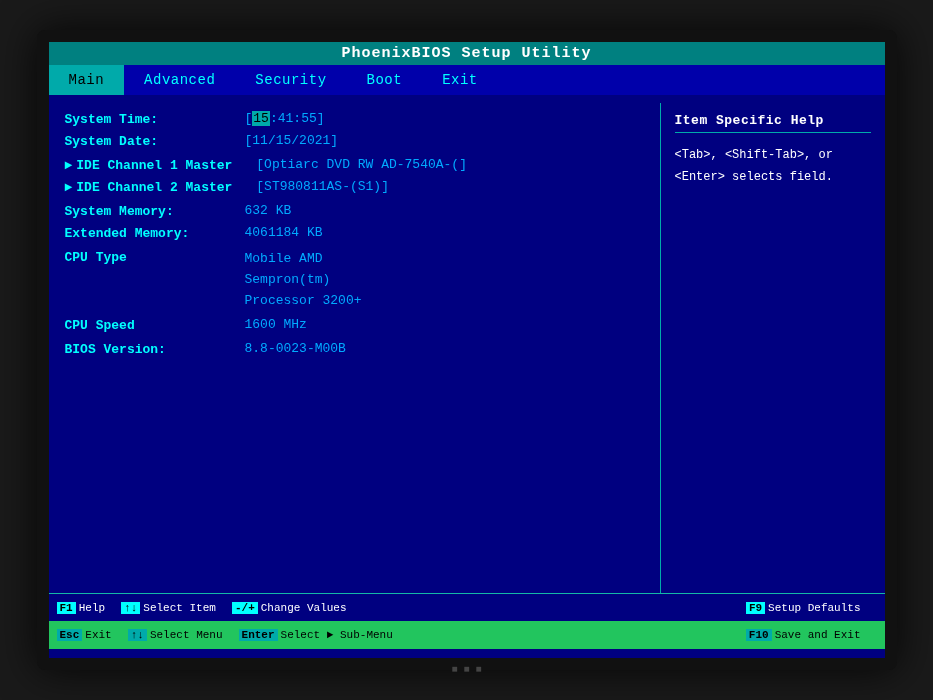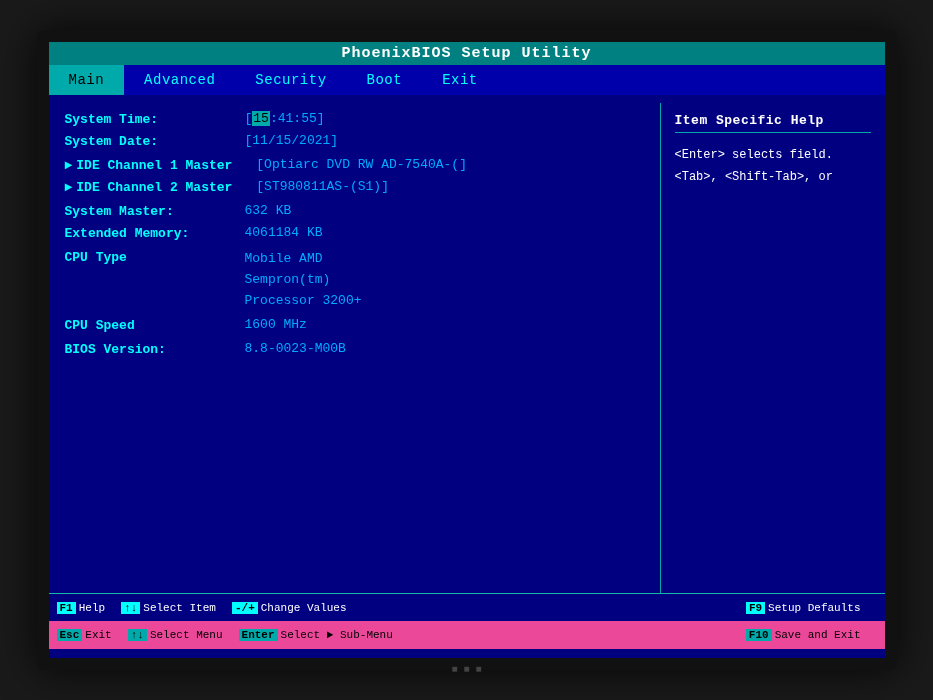--- a/index.html
+++ b/index.html
@@ -137,21 +137,21 @@
     }
     .hotkey-bar {
       background: #000080;
       border-top: 1px solid #14b8a6;
       display: flex;
       align-items: center;
       padding: 4px 8px;
       height: 28px;
     }
     .hotkey-bottom {
-      background: #ec4899;
+      background: #22c55e;
       display: flex;
       align-items: center;
       padding: 3px 8px;
       height: 28px;
     }
     .hk {
       color: #000000;
       background: #00ffff;
       font-size: 11px;
       font-weight: bold;
@@ -242,21 +242,21 @@
 
         <div class="arrow-item">
           <span class="arrow">►</span>
           <span class="field-label">IDE Channel 2 Master</span>
           <span class="field-value">[ST980811AS-(S1)]</span>
         </div>
 
         <div class="separator"></div>
 
         <div class="field-row">
-          <span class="field-label">System Master:</span>
+          <span class="field-label">System Memory:</span>
           <span class="field-value">632 KB</span>
         </div>
 
         <div class="field-row">
           <span class="field-label">Extended Memory:</span>
           <span class="field-value">4061184 KB</span>
         </div>
 
         <div class="separator"></div>
 
@@ -279,22 +279,22 @@
         <div class="field-row">
           <span class="field-label">BIOS Version:</span>
           <span class="field-value">8.8-0023-M00B</span>
         </div>
 
       </div>
 
       <div class="side-panel">
         <div class="side-panel-title">Item Specific Help</div>
         <div class="side-panel-text">
+          <div>&lt;Tab&gt;, &lt;Shift-Tab&gt;, or</div>
           <div>&lt;Enter&gt; selects field.</div>
-          <div>&lt;Tab&gt;, &lt;Shift-Tab&gt;, or</div>
         </div>
       </div>
 
     </div>
 
     <div class="hotkey-bar">
       <span class="hk">F1</span>
       <span class="hk-label">Help</span>
       <span class="hk">↑↓</span>
       <span class="hk-label">Select Item</span>

